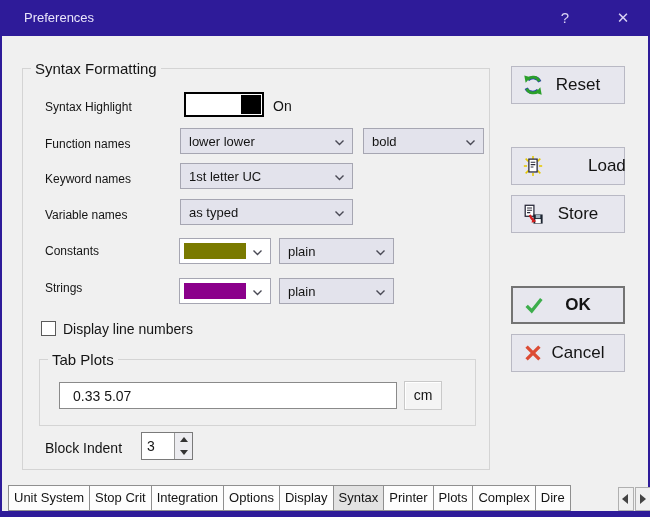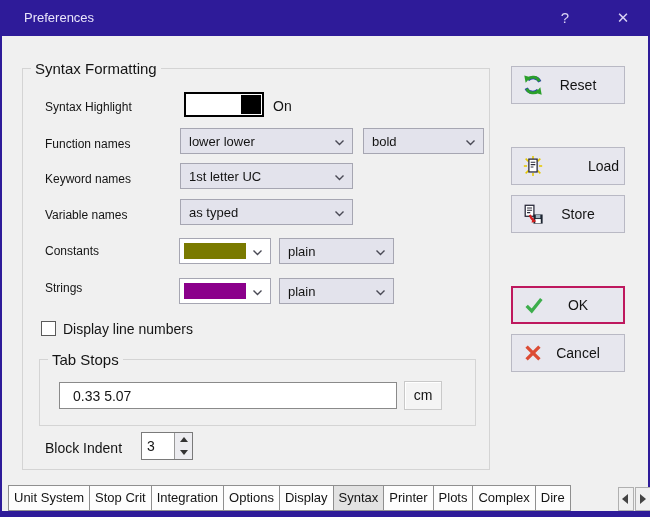--- a/index.html
+++ b/index.html
@@ -47,22 +47,22 @@
   .spinbtns{position:absolute;right:0;top:0;width:17px;height:26px;border-left:1px solid #9a9a9a;}
   .spinbtn{position:absolute;left:0;width:17px;height:13px;background:#ececf0;}
   .spinbtn.up{top:0;border-bottom:1px solid #9a9a9a;}
   .spinbtn.down{top:13px;}
   .tri-up{position:absolute;left:5px;top:4px;width:0;height:0;border-left:4px solid transparent;border-right:4px solid transparent;border-bottom:5px solid #333;}
   .tri-down{position:absolute;left:5px;top:4px;width:0;height:0;border-left:4px solid transparent;border-right:4px solid transparent;border-top:5px solid #333;}
   
   .btn{position:absolute;left:511px;width:114px;height:38px;background:#e7e7ee;border:1px solid #b9b9c4;
     box-sizing:border-box;display:flex;align-items:center;cursor:default;}
   .btn .ic{margin-left:10px;width:22px;height:22px;flex:0 0 auto;}
-  .btn .lbl{flex:1;text-align:center;margin-right:12px;font-size:14px;color:#141414;}
-  .btn-ok{border:2px solid #be185d;}
+  .btn .lbl{flex:1;text-align:center;margin-right:12px;font-size:17px;color:#141414;}
+  .btn-ok{border:2px solid #737373;font-weight:bold;}
   
   .tabbar{position:absolute;left:8px;top:485px;width:610px;height:26px;white-space:nowrap;overflow:hidden;}
   .tab{display:inline-block;height:26px;line-height:24px;padding:0 5px;border:1px solid #8f8f8f;margin-right:-1px;
     background:#fdfdfd;font-size:13px;box-sizing:border-box;cursor:default;}
   .tab.selected{background:#e2e2e2;}
   .tabscroll{position:absolute;left:617px;top:487px;display:flex;}
   .tsbtn{width:14px;height:22px;background:#f0f0f0;border:1px solid #b0b0b0;position:relative;margin-left:1px;}
   .tri-left{position:absolute;left:3px;top:6px;width:0;height:0;border-top:5px solid transparent;border-bottom:5px solid transparent;border-right:6px solid #444;}
   .tri-right{position:absolute;left:4px;top:6px;width:0;height:0;border-top:5px solid transparent;border-bottom:5px solid transparent;border-left:6px solid #444;}
 </style>
@@ -144,21 +144,21 @@
       <span class="cv">plain</span>
       <svg class="chev" width="11" height="7" viewBox="0 0 11 7">
           <path d="M1.5 1.5 L5.5 5.5 L9.5 1.5" fill="none" stroke="#4a4a55" stroke-width="1.4"></path>
         </svg>
     </div>
 
     <div class="checkbox" style="left:18px;top:252px;"></div>
     <span class="flabel" style="left:40px;top:252px;font-size:14px;">Display line numbers</span>
 
     <div class="group" id="tabstops-group">
-      <span class="group-label">Tab Stops</span>
+      <span class="group-label">Tab Plots</span>
       <input class="tsinput" type="text" value="0.33 5.07" style="">
       <div class="cmbtn">cm</div>
     </div>
 
     <span class="flabel" style="left:22px;top:371px;font-size:14px;">Block Indent</span>
     <div class="spinner">
       <input class="spinval" type="text" value="3" style="">
       <div class="spinbtns">
         <div class="spinbtn up">
             <div class="tri-up"></div>

